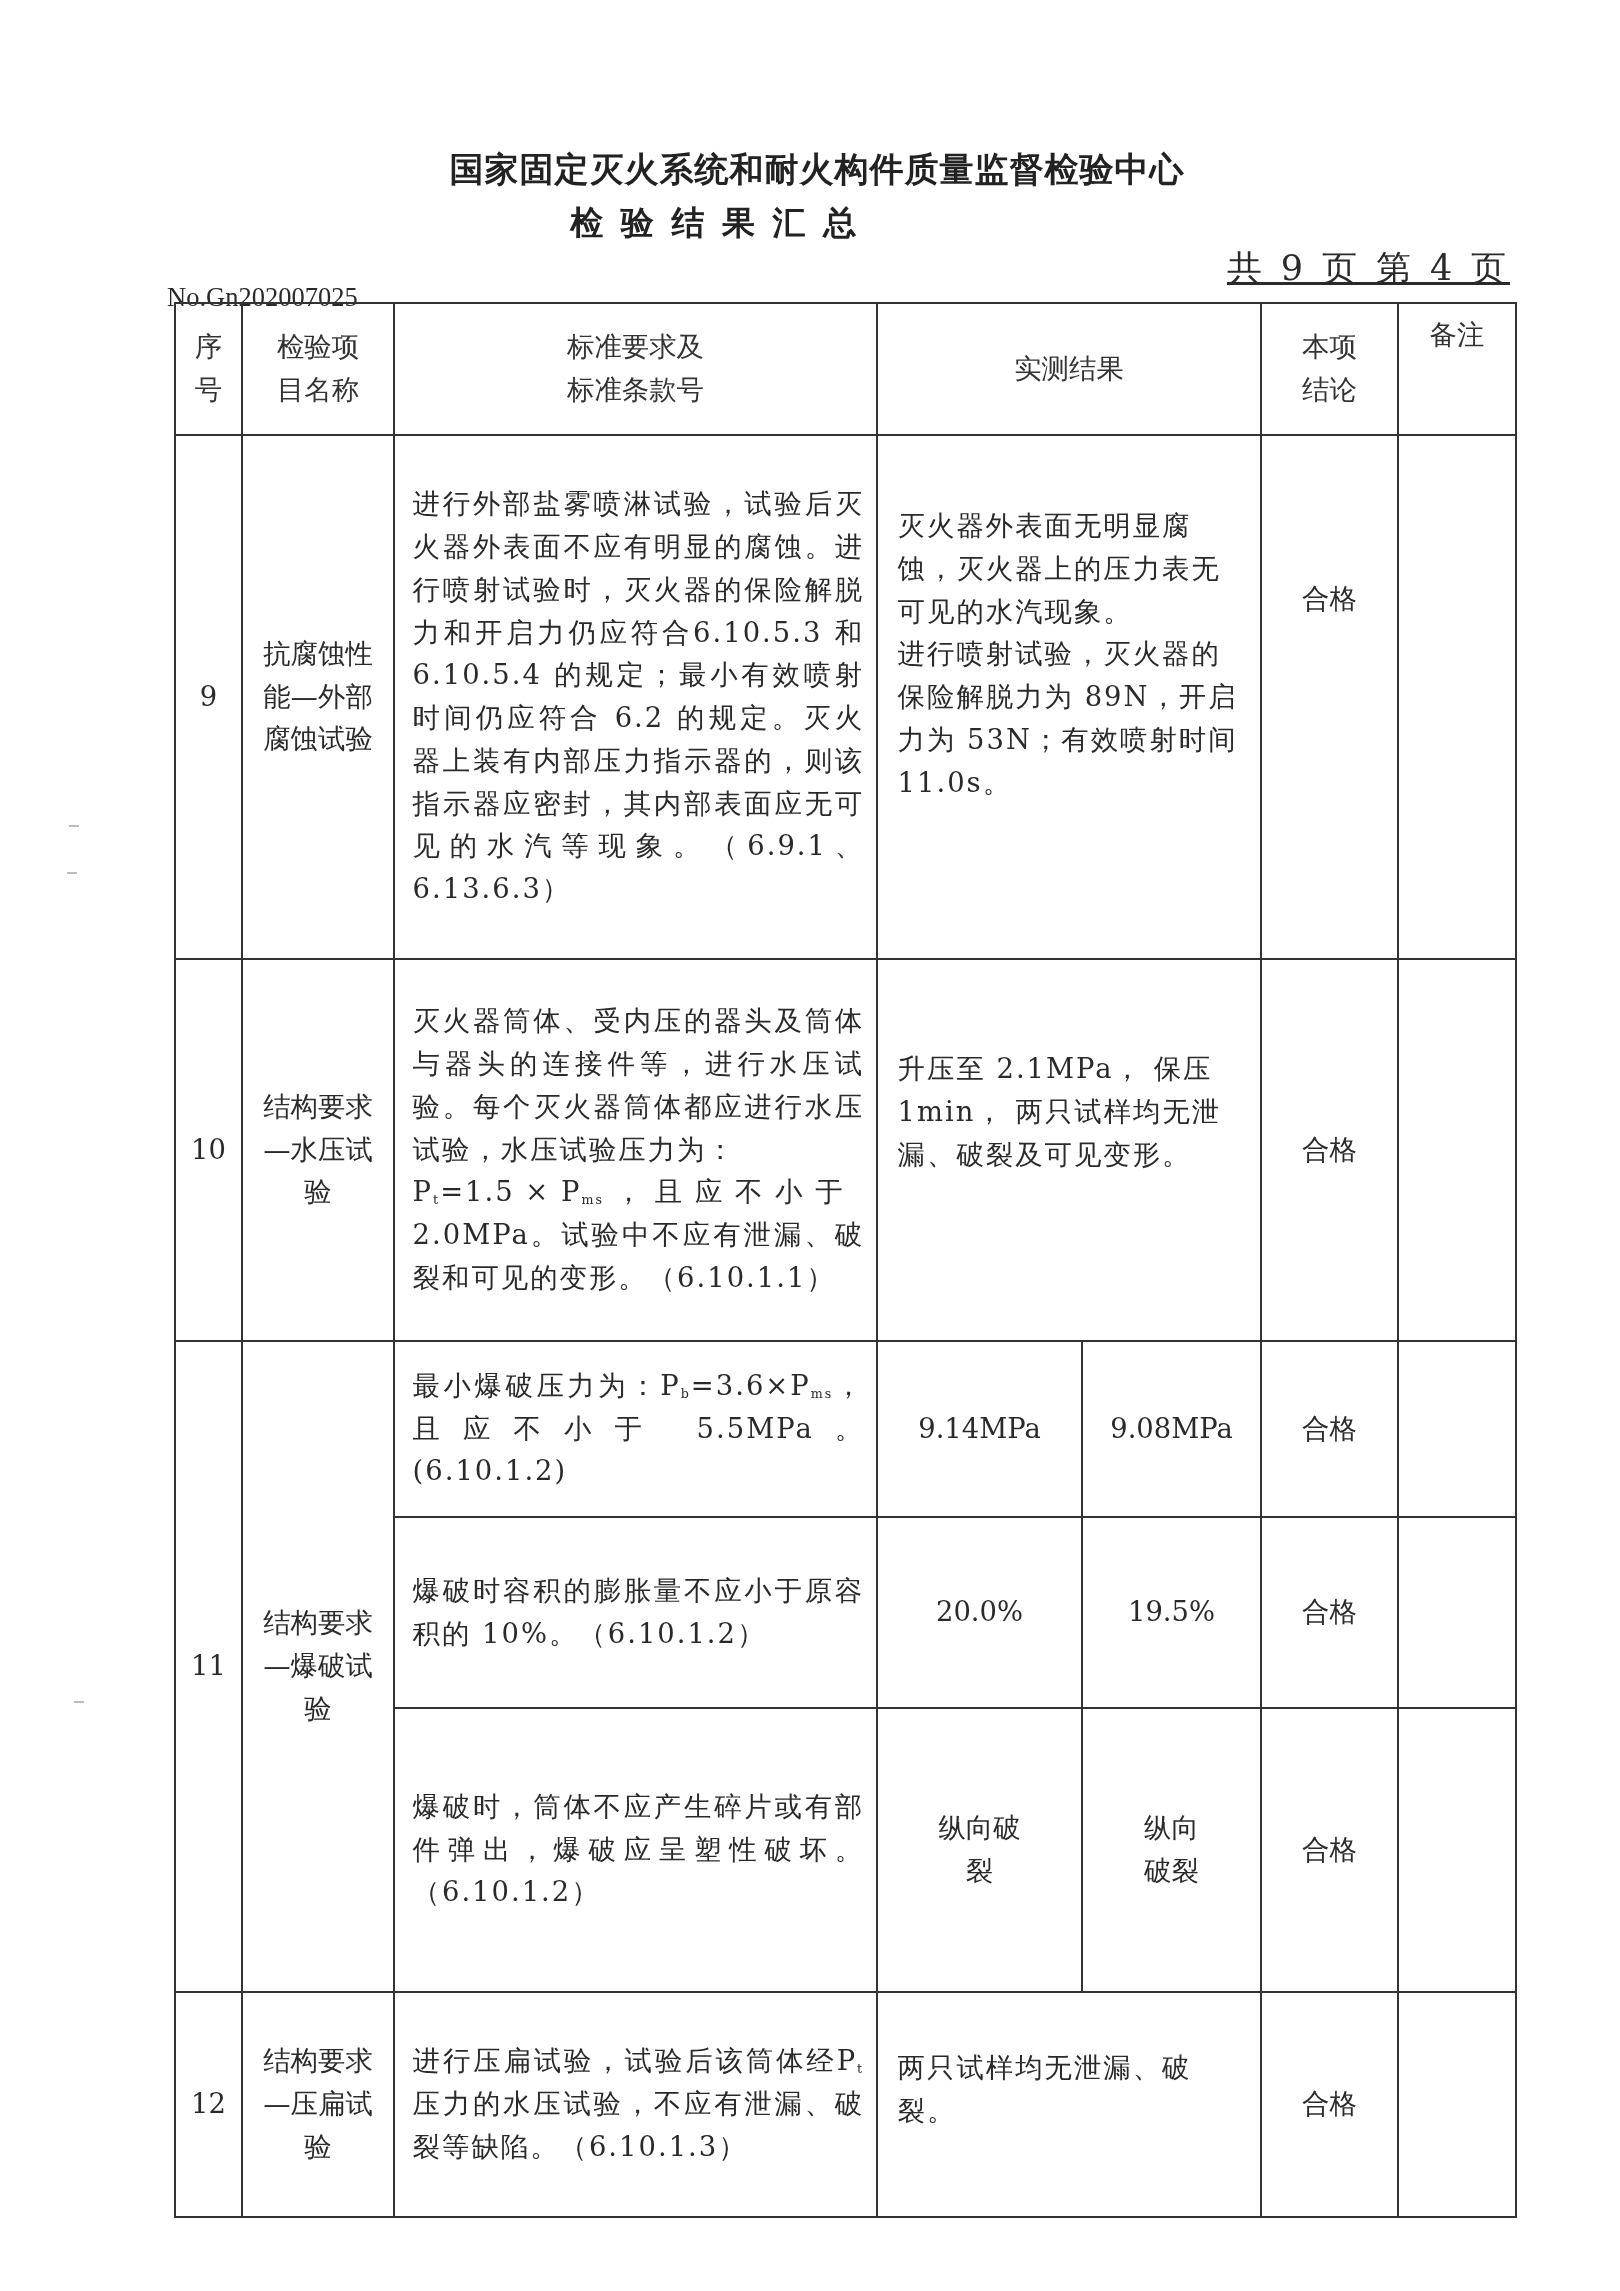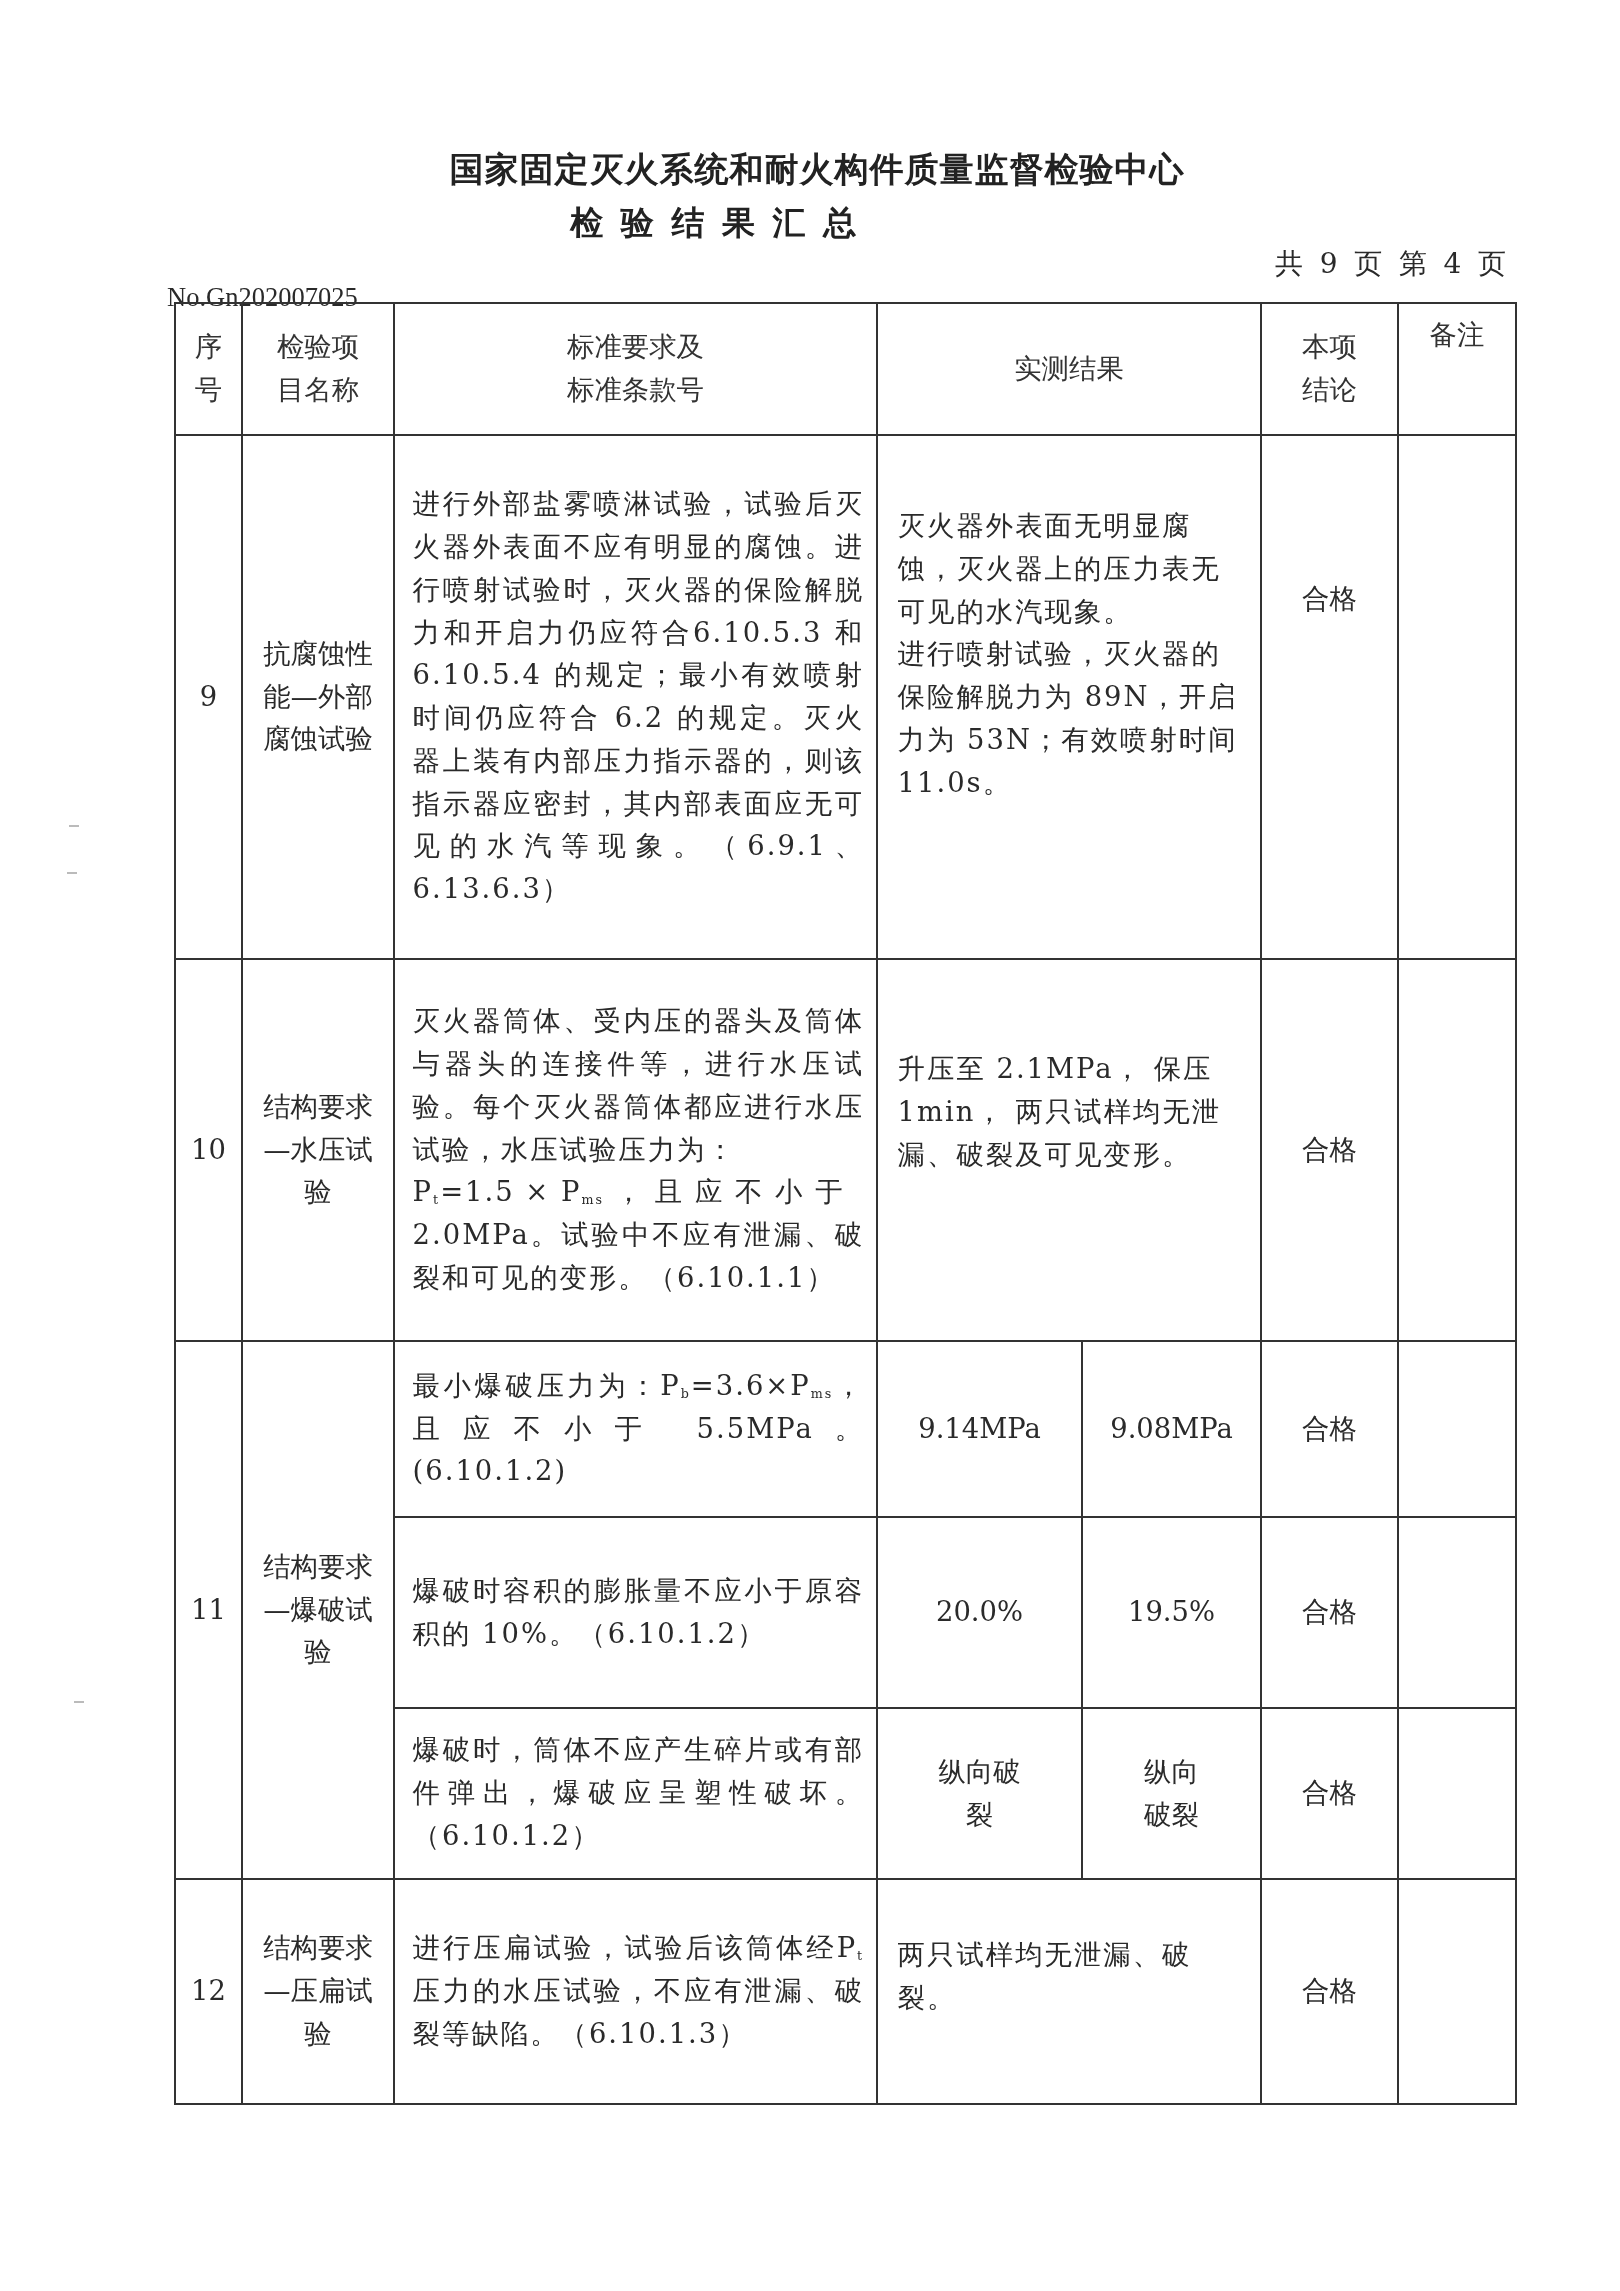--- a/index.html
+++ b/index.html
@@ -4,21 +4,21 @@
 <style>
   html, body { margin:0; padding:0; background:#ffffff; }
   body { width:1620px; height:2292px; position:relative; overflow:hidden;
          font-family:"DejaVu Serif","Liberation Serif",serif; color:#2a2a2a; }
   .title1 { position:absolute; left:0; width:1620px; top:147px; text-align:center;
             font-family:"DejaVu Sans","Liberation Sans",sans-serif; font-weight:bold;
             font-size:34px; letter-spacing:1px; color:#222;padding-left:7px; }
   .title2 { position:absolute; left:0; width:1444px; top:201px; text-align:center;
             font-family:"DejaVu Sans","Liberation Sans",sans-serif; font-weight:bold;
             font-size:33px; letter-spacing:17.6px; color:#222; }
-  .pageinfo { position:absolute; right:110px; top:245px; font-size:28px; letter-spacing:3.9px; }
+  .pageinfo { position:absolute; right:110px; top:245px; font-size:35px; letter-spacing:3.9px;text-decoration:underline; }
   .docno { position:absolute; left:167px; top:274px; font-size:26.5px; font-family:"Liberation Serif","DejaVu Serif",serif;margin-top:8px; }
   table.grid { position:absolute; left:174px; top:302px; border-collapse:collapse;
                table-layout:fixed; width:1341px; }
   table.grid td { border:2px solid #333; padding:0; vertical-align:middle; font-size:27.4px; line-height:1.56; }
   .c { text-align:center; }
   .hdr { font-family:"DejaVu Sans","Liberation Sans",sans-serif; font-size:27.4px; line-height:1.45; color:#333; }
   .req { padding:0 11.8px 0 17.6px !important; letter-spacing:2px; text-align:justify;margin-left:7px; }
   .res { padding:0 13.7px 0 19.6px !important; letter-spacing:2px; }
   .name { font-family:"DejaVu Sans","Liberation Sans",sans-serif; font-size:28px; line-height:1.5; padding:0 9.8px !important;margin-left:32px; }
   .seq { font-size:26.5px; }
@@ -106,21 +106,21 @@
   </tr>
 
   <tr style="height:191px">
     <td class="req">爆破时容积的膨胀量不应小于原容积的 10%。（6.10.1.2）</td>
     <td class="c val">20.0%</td>
     <td class="c val">19.5%</td>
     <td class="c concl">合格</td>
     <td></td>
   </tr>
 
-  <tr style="height:171px">
+  <tr style="height:284px">
     <td class="req">爆破时，筒体不应产生碎片或有部件弹出，爆破应呈塑性破坏。（6.10.1.2）</td>
     <td class="c val" style="padding:0 54px;font-family:'DejaVu Sans','Liberation Sans',sans-serif;">纵向破裂</td>
     <td class="c val" style="padding:0 49px;font-family:'DejaVu Sans','Liberation Sans',sans-serif;">纵向破裂</td>
     <td class="c concl">合格</td>
     <td></td>
   </tr>
 
   <tr style="height:225px">
     <td class="c seq">12</td>
     <td class="c name">结构要求—压扁试验</td>

